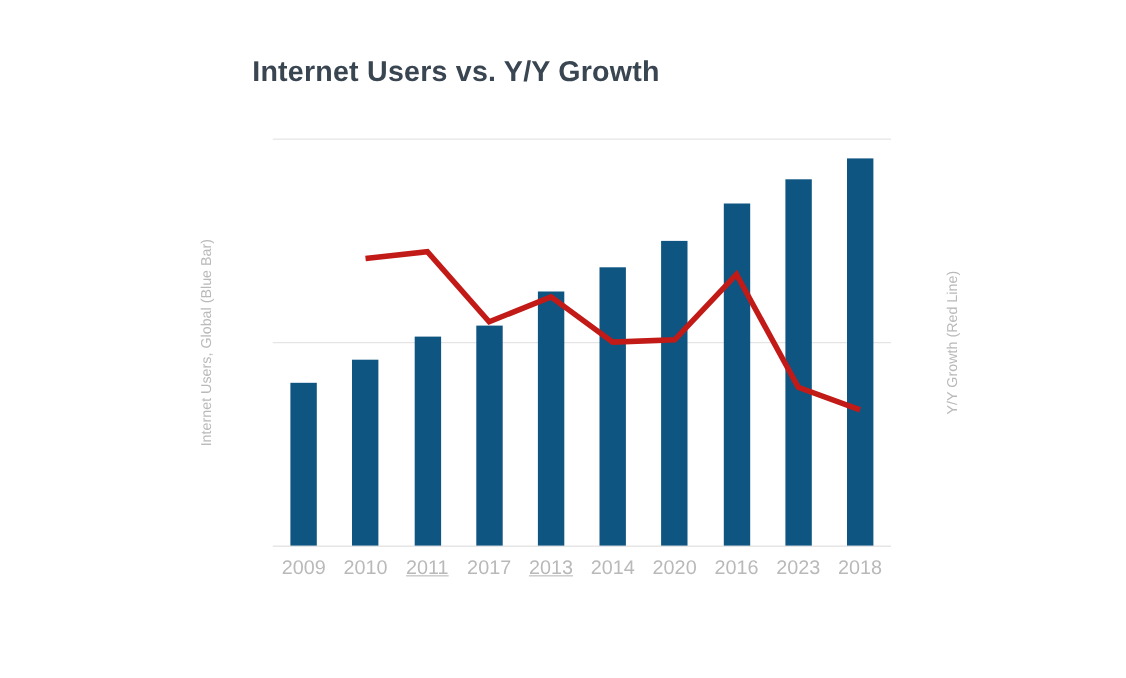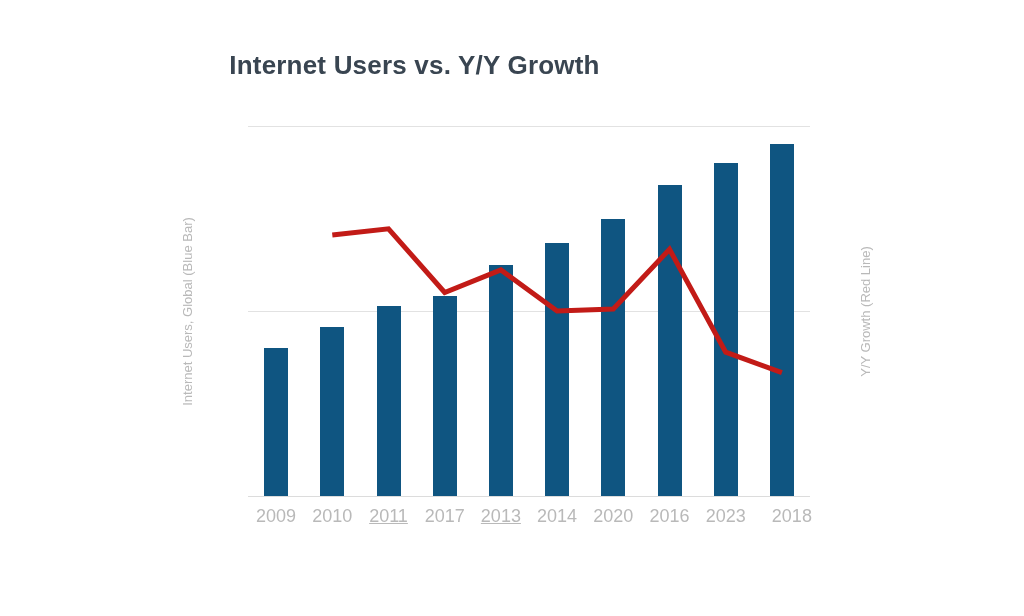--- a/index.html
+++ b/index.html
@@ -148,17 +148,17 @@
     <div id="xticks-layer">
         <div class="xtick" style="left: -1.9px;">2009</div>
         <div class="xtick" style="left: 54.3px; text-align: center;">2010</div>
         <div class="xtick" style="left: 110.5px; text-decoration: underline;">2011</div>
         <div class="xtick" style="left: 166.7px;">2017</div>
         <div class="xtick" style="left: 222.9px; text-decoration: underline;">2013</div>
         <div class="xtick" style="left: 279.1px; text-align: center;">2014</div>
         <div class="xtick" style="left: 335.3px;">2020</div>
         <div class="xtick" style="left: 391.5px;">2016</div>
         <div class="xtick" style="left: 447.7px;">2023</div>
-        <div class="xtick" style="left: 503.9px; text-align: right;">2018</div>
+        <div class="xtick" style="left: 503.9px;">2018</div>
       </div>
   </div>
 
 </div>
 
 </body></html>

